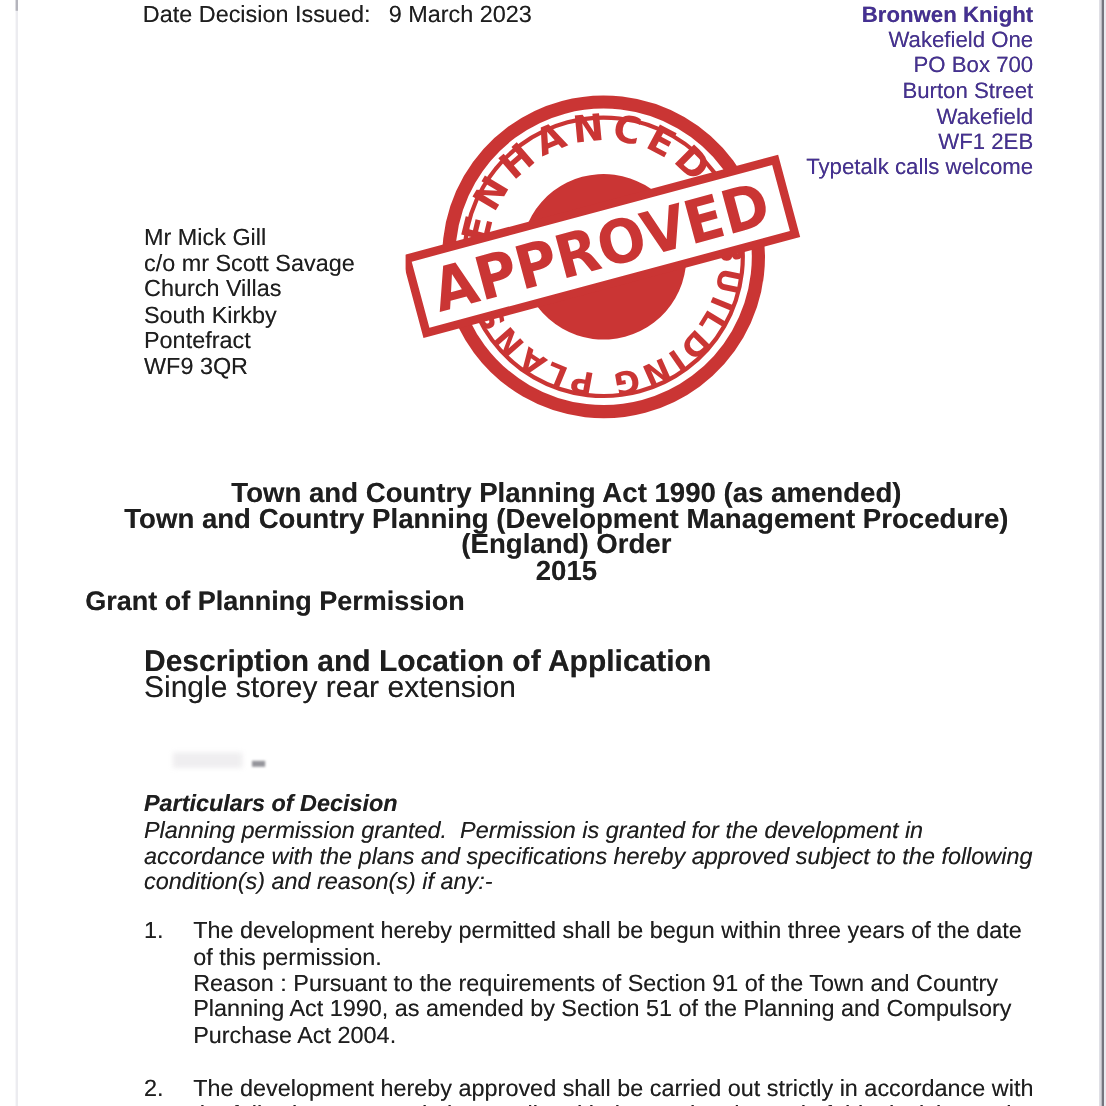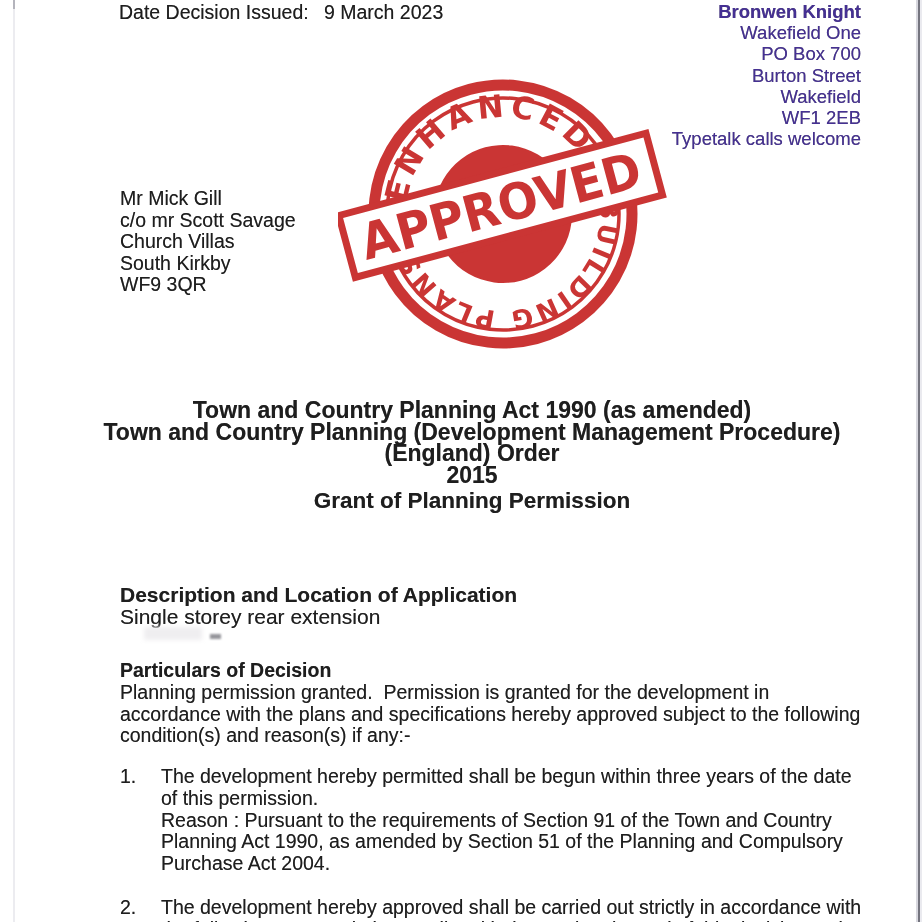--- a/index.html
+++ b/index.html
@@ -31,32 +31,32 @@
   .ring-inner{stroke:var(--stamp-red);fill:none;}
   .core{fill:var(--stamp-red);}
   .arc-text{fill:var(--stamp-red);font-family:"DejaVu Sans",sans-serif;font-weight:700;}
   .arc-top{font-size:31px;letter-spacing:5px;}
   .arc-bot{font-size:26px;letter-spacing:2.5px;}
   .banner{fill:#ffffff;stroke:var(--stamp-red);}
   .banner-text{fill:var(--stamp-red);font-family:"DejaVu Sans",sans-serif;font-weight:700;font-size:50px;}
 
   
   .act-title{left:60px;right:60px;top:400px;text-align:center;font-weight:bold;font-size:23px;line-height:21.6px;}
-  .grant-title{left:60px;right:60px;top:488px;text-align:center;font-weight:bold;font-size:22.5px;}
+  .grant-title{left:60px;right:60px;top:488px;font-weight:bold;font-size:22.5px;}
 
   
-  .desc{left:109px;top:584px;font-size:21px;line-height:22px;}
+  .desc{left:109px;top:540px;font-size:25px;line-height:22px;}
   .desc .h{font-weight:bold;}
 
   
   .smudge{left:133px;top:627px;width:58px;height:13px;background:#efeef0;filter:blur(2px);}
   .smudge-dash{left:199px;top:634px;width:11px;height:5px;background:#95959b;filter:blur(0.8px);}
 
   
-  .particulars{left:109px;top:660px;width:750px;font-size:19.5px;line-height:21.8px;}
+  .particulars{left:109px;top:660px;width:750px;font-size:19.5px;line-height:21.8px;font-style:italic;}
   .particulars .h{font-weight:bold;}
   .intro{white-space:pre-line;}
   .conditions{left:109px;top:766px;width:762px;font-size:19.5px;line-height:21.8px;}
   .cond{display:flex;margin-bottom:22px;}
   .cond .num{width:41px;flex:none;}
   .cond .txt{width:708px;white-space:pre-line;}
 
   
   .edge-left{left:2px;top:0;width:2px;height:922px;background:#ececf0;}
   .edge-left-top{left:2px;top:0;width:2px;height:9px;background:#b4b4bc;}
@@ -99,20 +99,21 @@
       <rect class="banner" x="6" y="109" width="318" height="64" stroke-width="7"></rect>
       <text class="banner-text" x="165" y="159" text-anchor="middle" textLength="288" lengthAdjust="spacingAndGlyphs">APPROVED</text>
     </g>
   </svg>
 
   <div class="abs recipient doc-text">
     <div>Mr Mick Gill</div>
     <div>c/o mr Scott Savage</div>
     <div>Church Villas</div>
     <div>South Kirkby</div>
+    <div>Pontefract</div>
     <div>WF9 3QR</div>
   </div>
 
   <div class="abs act-title doc-text">
     <div>Town and Country Planning Act 1990 (as amended)</div>
     <div>Town and Country Planning (Development Management Procedure) (England) Order</div>
     <div>2015</div>
   </div>
   <div class="abs grant-title doc-text">Grant of Planning Permission</div>
 

